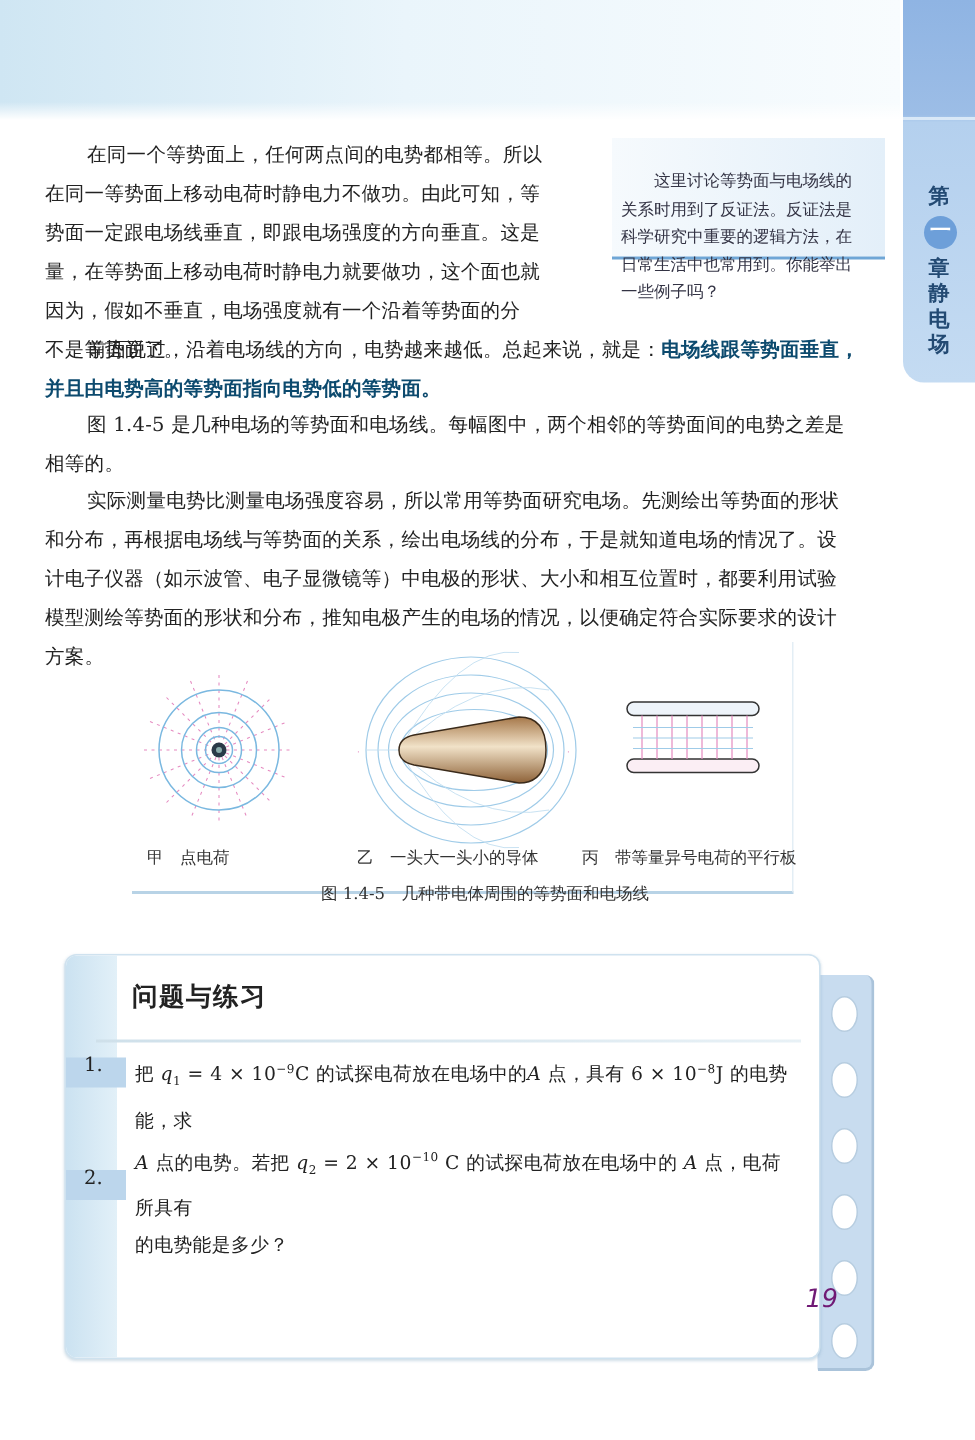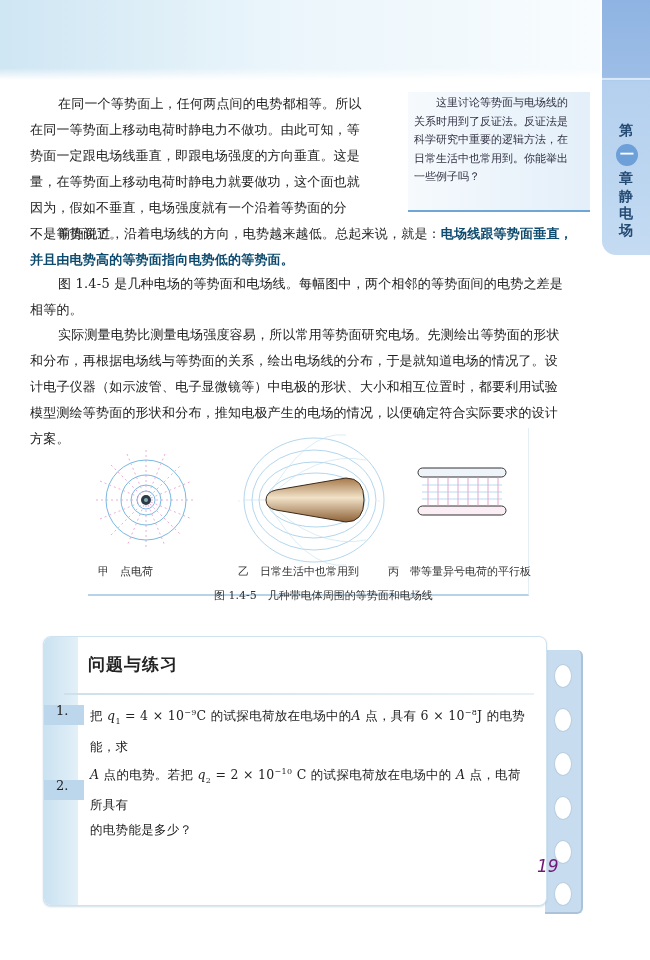--- a/index.html
+++ b/index.html
@@ -38,25 +38,25 @@
     position: absolute; left: 0; top: 188px; width: 48px; text-align: center;
     font-family: "DejaVu Sans", sans-serif; font-weight: bold; font-size: 14px; line-height: 17px; color: #234a73;
   }
   .para {
     position: absolute; font-size: 13px; line-height: 26px; color: #222;
     text-align: justify; letter-spacing: 0.2px;
   }
   .para .indent { display: inline-block; width: 28px; }
   .bold { font-family: "DejaVu Sans", sans-serif; font-weight: bold; color: #0c4a6e; }
   .sidenote {
-    position: absolute; left: 408px; top: 92px; width: 182px; height: 120px;
+    position: absolute; left: 408px; top: 92px; width: 182px; height: 81px;
     background: linear-gradient(90deg, #f6fafd 0%, #e3eff9 100%);
     border-bottom: 2px solid #6fa6d6;
     font-family: "DejaVu Sans", sans-serif; font-size: 11px; line-height: 18.5px; color: #334;
-    padding: 2px 6px 0 6px; box-sizing: border-box;
+    padding: 20px 6px 0 6px; box-sizing: border-box;
   }
   .figure-panel {
     position: absolute; left: 88px; top: 428px; width: 440px; height: 166px;
     border-bottom: 2px solid #b8d3e6; border-right: 1px solid #e3eef5;
   }
   .fig-label {
     position: absolute; font-size: 11px; color: #333; white-space: nowrap; text-align: right;
   }
   .fig-caption {
     position: absolute; left: 146px; top: 160px; font-size: 11px; color: #333; white-space: nowrap;
@@ -224,21 +224,21 @@
           <line x1="80" y1="9" x2="80" y2="38"></line>
       </g>
       <g stroke="#9fcbe8" stroke-width="0.7">
         <line x1="4" y1="17" x2="84" y2="17"></line>
           <line x1="4" y1="24" x2="84" y2="24"></line>
           <line x1="4" y1="31" x2="84" y2="31"></line>
       </g>
     </g>
   </svg>
   <div class="fig-label" style="left:10px; top:136px;">甲　点电荷</div>
-  <div class="fig-label" style="left:150px; top:136px;">乙　日常生活中也常用到</div>
+  <div class="fig-label" style="left:150px; top:136px;">乙　一头大一头小的导体</div>
   <div class="fig-label" style="left:300px; top:136px;">丙　带等量异号电荷的平行板</div>
   <div class="fig-caption" style="left:126px;">图 1.4-5　几种带电体周围的等势面和电场线</div>
 </div>
 
 <div class="binder">
   <div class="ring" style="top:14px"></div>
   <div class="ring" style="top:58px"></div>
   <div class="ring" style="top:102px"></div>
   <div class="ring" style="top:146px"></div>
   <div class="ring" style="top:190px"></div>

